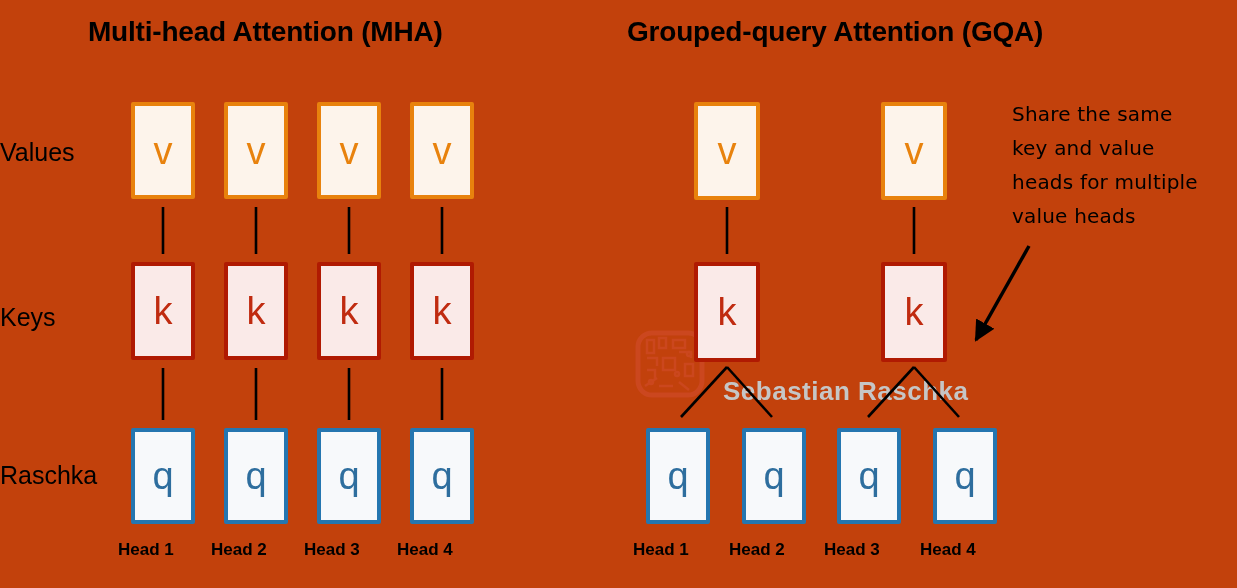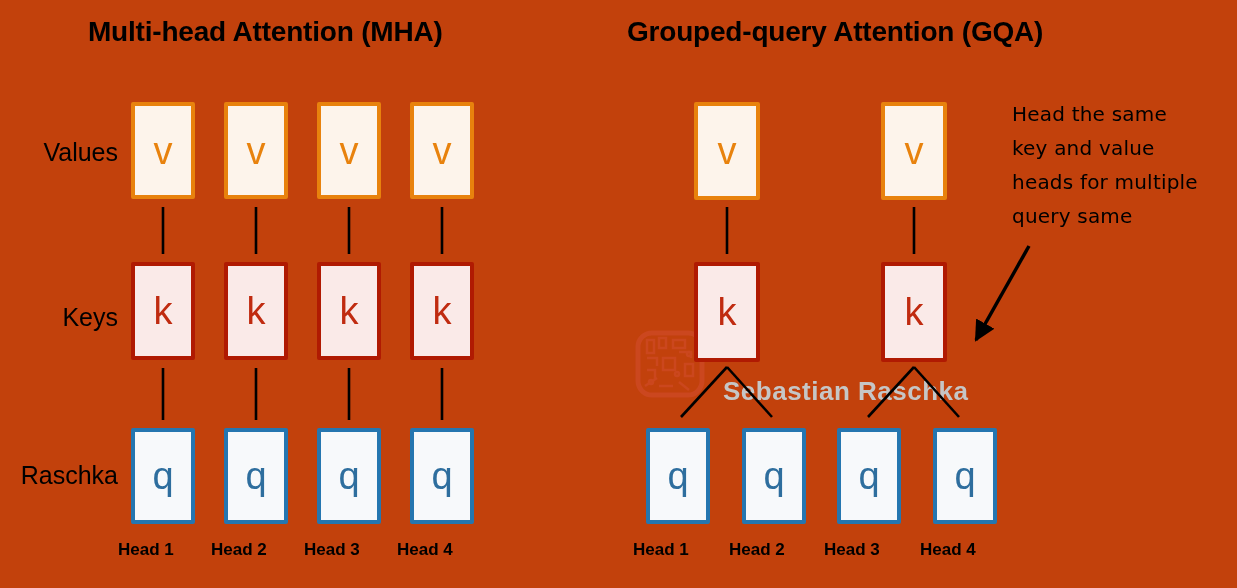--- a/index.html
+++ b/index.html
@@ -7,21 +7,21 @@
     position:relative;width:1237px;height:588px;background:#c2410c;overflow:hidden;
     font-family:"Liberation Sans",sans-serif;color:#000;
   }
   .title{
     position:absolute;top:16px;font-size:28px;font-weight:bold;letter-spacing:-0.2px;
     color:var(--title-text,#000);white-space:nowrap;
   }
   .title.mha{left:88px;}
   .title.gqa{left:627px;}
   .row-label{
-    position:absolute;left:8px;width:110px;text-align:right;font-size:25px;line-height:26px;
+    position:absolute;left:0;width:110px;font-size:25px;line-height:26px;
     white-space:nowrap;
   }
   .row-label.values{top:139px;}
   .row-label.keys{top:304px;}
   .row-label.queries{top:462px;}
   .box{
     position:absolute;width:64px;box-sizing:border-box;border:4px solid #000;border-radius:2px;
     display:flex;align-items:center;justify-content:center;z-index:2;
   }
   .box .letter{font-size:38px;line-height:38px;}
@@ -154,24 +154,24 @@
   <div class="box q" style="left:933px">
       <span class="letter">q</span>
     </div>
 
   <div class="head-label" style="left:633px">Head 1</div>
   <div class="head-label" style="left:729px">Head 2</div>
   <div class="head-label" style="left:824px">Head 3</div>
   <div class="head-label" style="left:920px">Head 4</div>
 
   <div class="annotation">
-    <div>Head the same</div>
+    <div>Share the same</div>
     <div>key and value</div>
     <div>heads for multiple</div>
-    <div>query same</div>
+    <div>value heads</div>
   </div>
 
   <svg class="overlay" width="1237" height="588" viewBox="0 0 1237 588">
     <defs>
       <marker id="arrowhead" markerWidth="8" markerHeight="8" refX="5.4" refY="3" orient="auto" markerUnits="strokeWidth">
         <path d="M0,0 L6,3 L0,6 Z" class="arrowhead-fill"></path>
       </marker>
     </defs>
 
     <line class="conn" x1="163" y1="207" x2="163" y2="254"></line>

